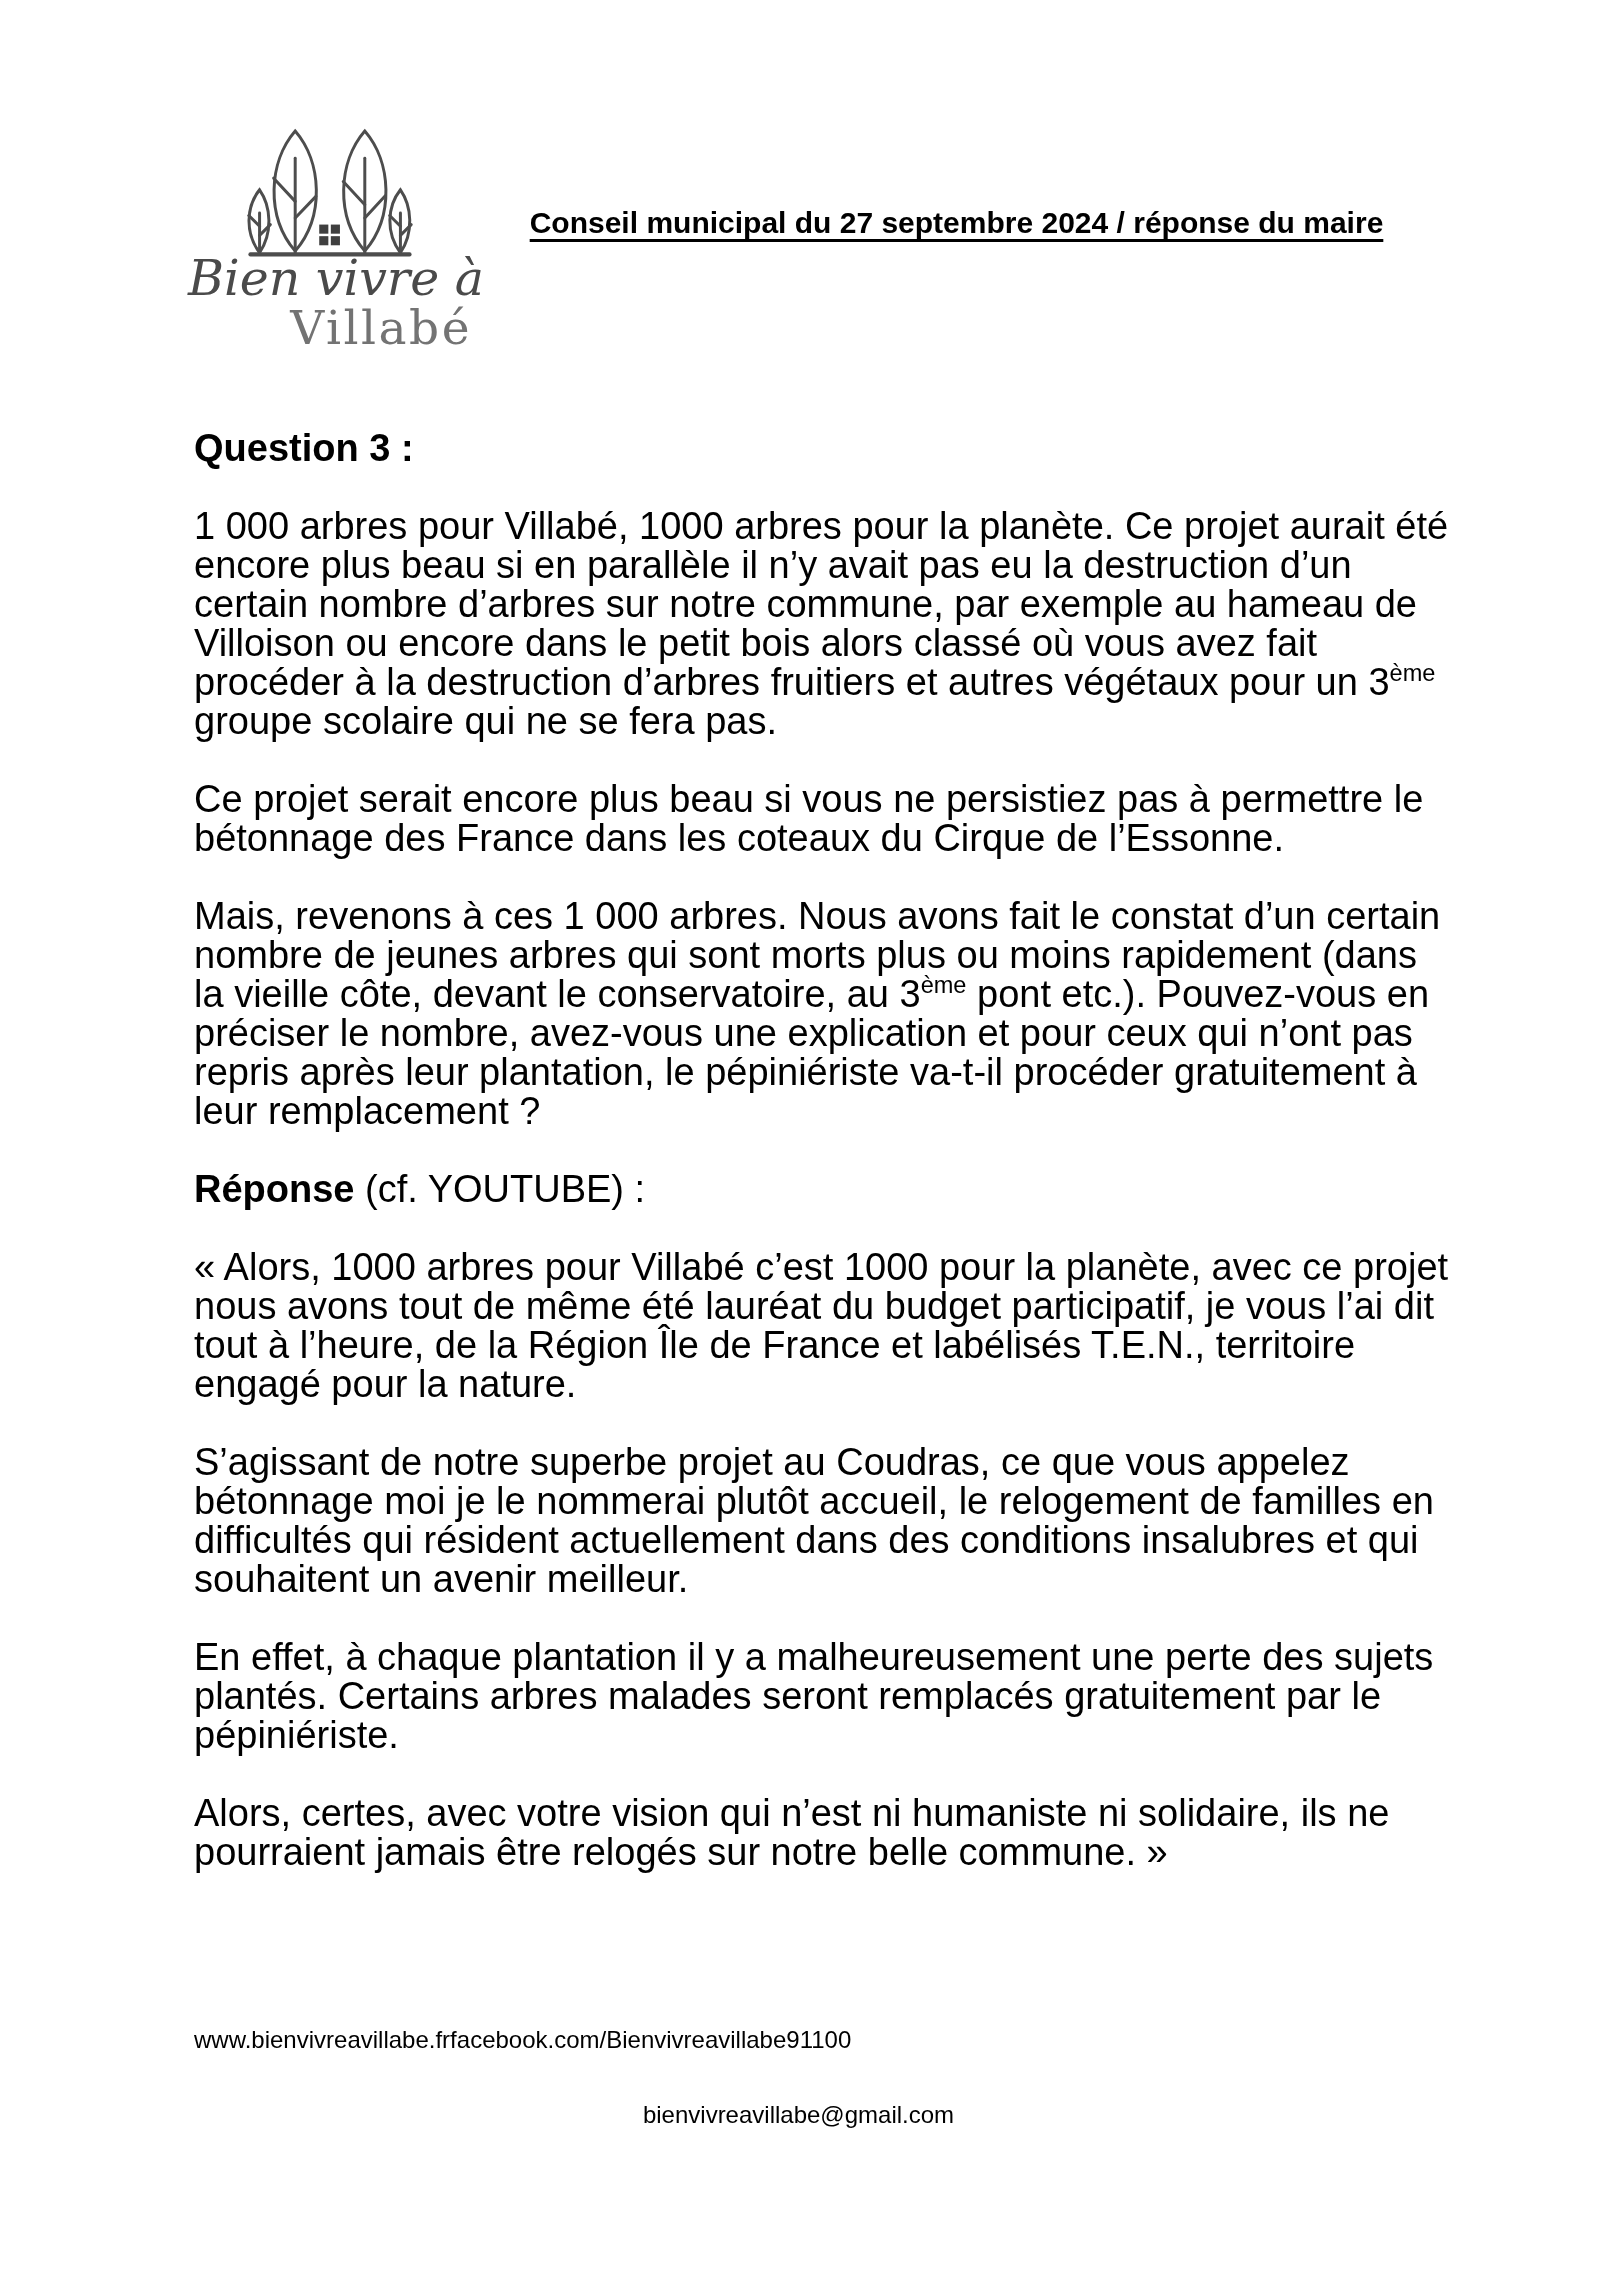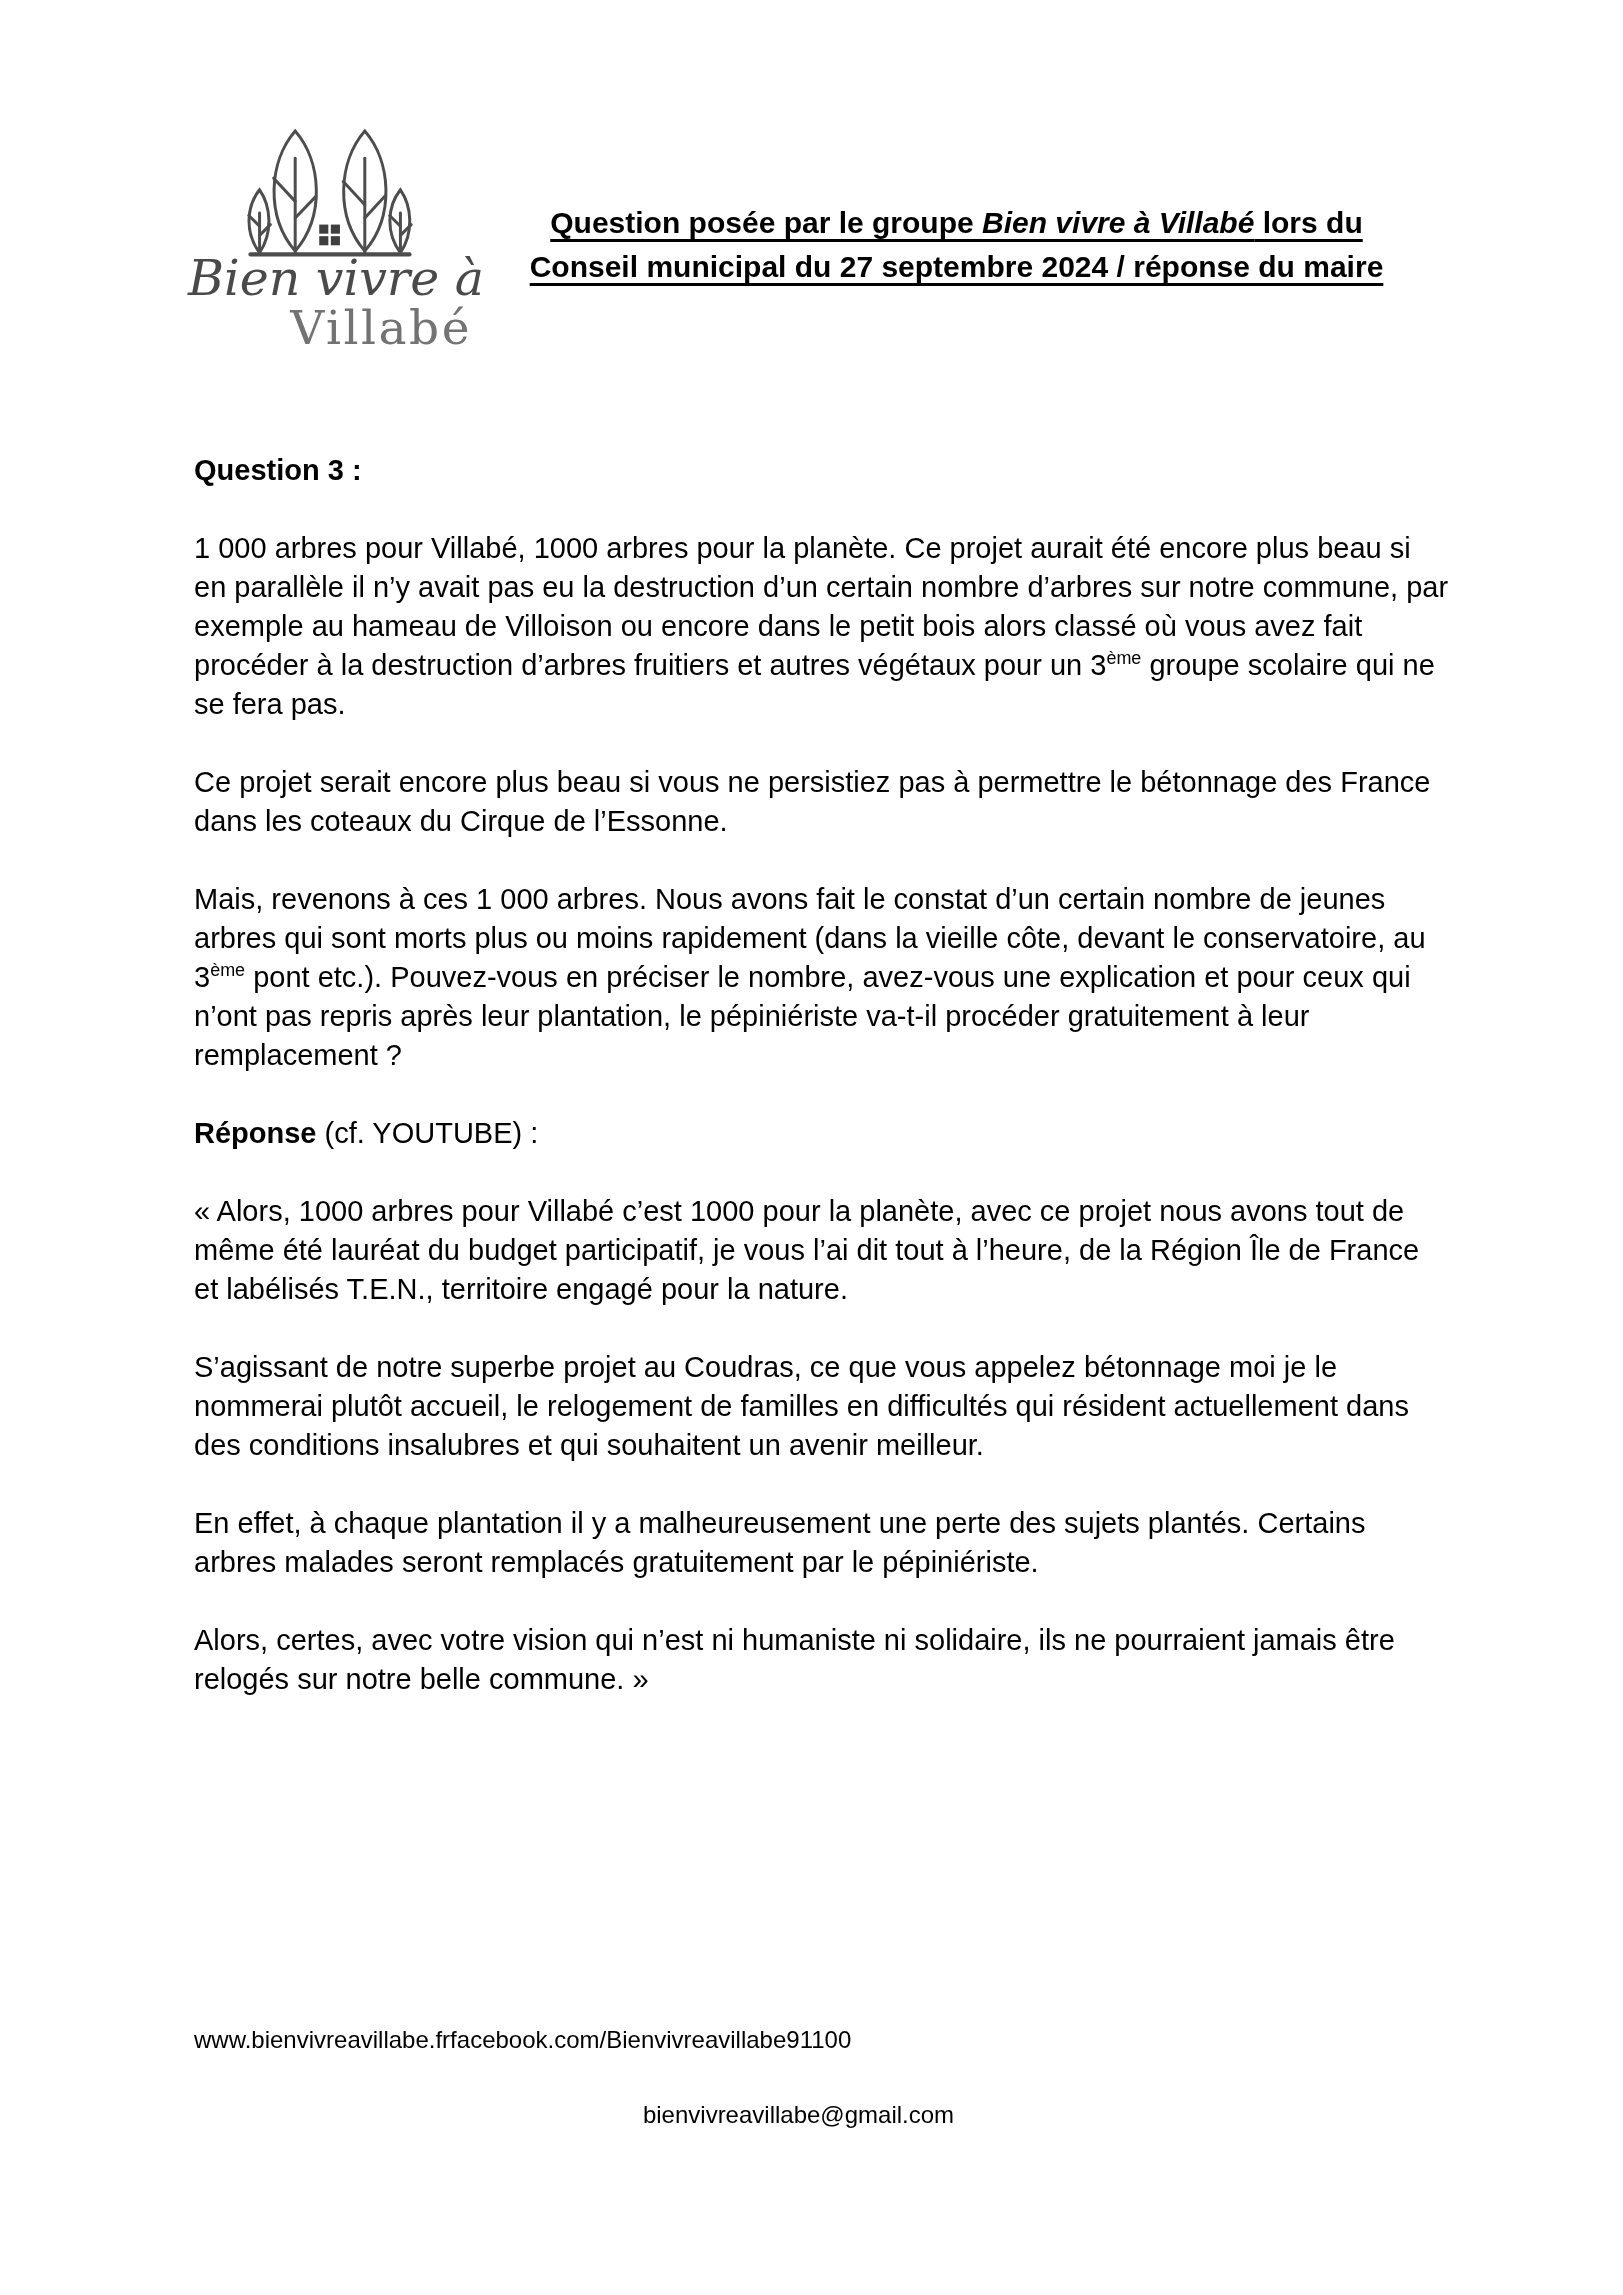--- a/index.html
+++ b/index.html
@@ -56,23 +56,23 @@
   .doc-title .title-line {
     text-decoration: underline;
     text-decoration-thickness: 2.5px;
     text-underline-offset: 6px;
   }
 
   
   .content {
     position: absolute;
     left: 194px;
-    top: 451px;
+    top: 429px;
     width: 1255px;
-    font-size: 29px;
+    font-size: 38px;
     line-height: 39px;
   }
   .content p { margin: 0 0 39px 0; }
   .section-heading { font-weight: bold; margin-bottom: 32px; }
   .response-heading { margin-top: 81px; margin-bottom: 34px; }
   .question-heading { margin-bottom: 34px; }
   sup { font-size: 62%; line-height: 0; vertical-align: super; }
 
   
   .footer-row {
@@ -129,21 +129,20 @@
         <rect x="106" y="134" width="11" height="11"></rect>
       </g>
 
       <line x1="9" y1="156" x2="201" y2="156" stroke-width="5"></line>
     </svg>
     <div class="logo-script">Bien vivre à</div>
     <div class="logo-wordmark">Villabé</div>
   </div>
 
   <div class="doc-title">
-    <div class="title-line"><span>Question posée par le groupe </span><span style="font-style: italic;">Bien vivre à Villabé</span><span> lors du</span></div>
     <div class="title-line"><span>Conseil municipal du 27 septembre 2024 / réponse du maire</span></div>
   </div>
 
   <div class="content">
     <p class="section-heading question-heading">Question 3 :</p>
 
     <p><span>1 000 arbres pour Villabé, 1000 arbres pour la planète. Ce projet aurait été encore plus beau si en parallèle il n’y avait pas eu la destruction d’un certain nombre d’arbres sur notre commune, par exemple au hameau de Villoison ou encore dans le petit bois alors classé où vous avez fait procéder à la destruction d’arbres fruitiers et autres végétaux pour un 3</span><sup>ème</sup><span> groupe scolaire qui ne se fera pas.</span></p>
     <p><span>Ce projet serait encore plus beau si vous ne persistiez pas à permettre le bétonnage des France dans les coteaux du Cirque de l’Essonne.</span></p>
     <p><span>Mais, revenons à ces 1 000 arbres. Nous avons fait le constat d’un certain nombre de jeunes arbres qui sont morts plus ou moins rapidement (dans la vieille côte, devant le conservatoire, au 3</span><sup>ème</sup><span> pont etc.).  Pouvez-vous en préciser le nombre, avez-vous une explication et pour ceux qui n’ont pas repris après leur plantation, le pépiniériste va-t-il procéder gratuitement à leur remplacement ?</span></p>
 

